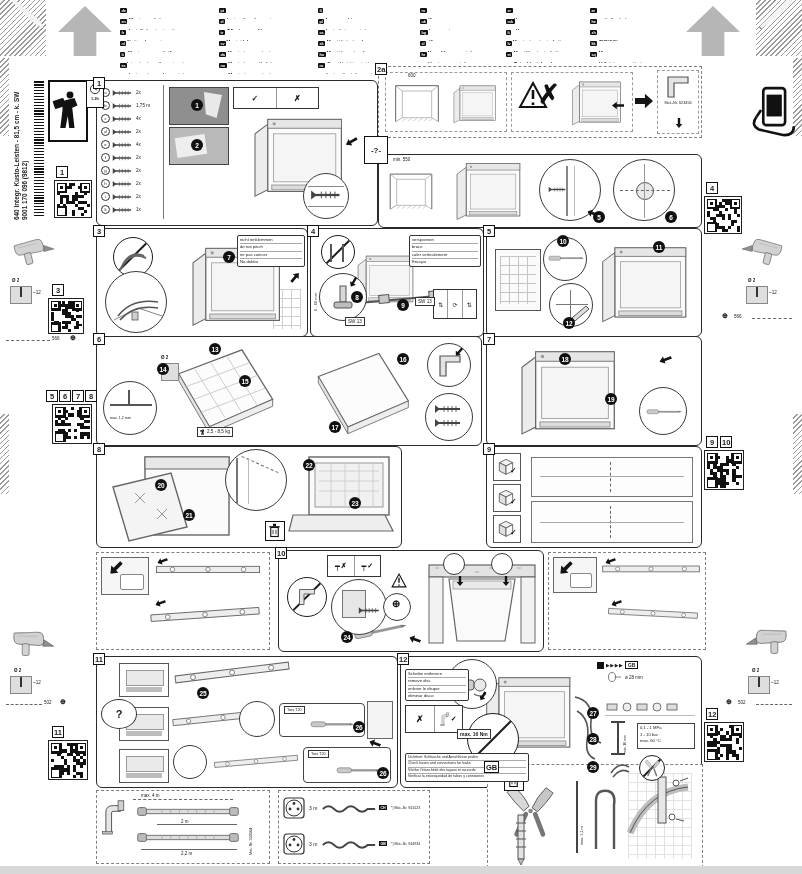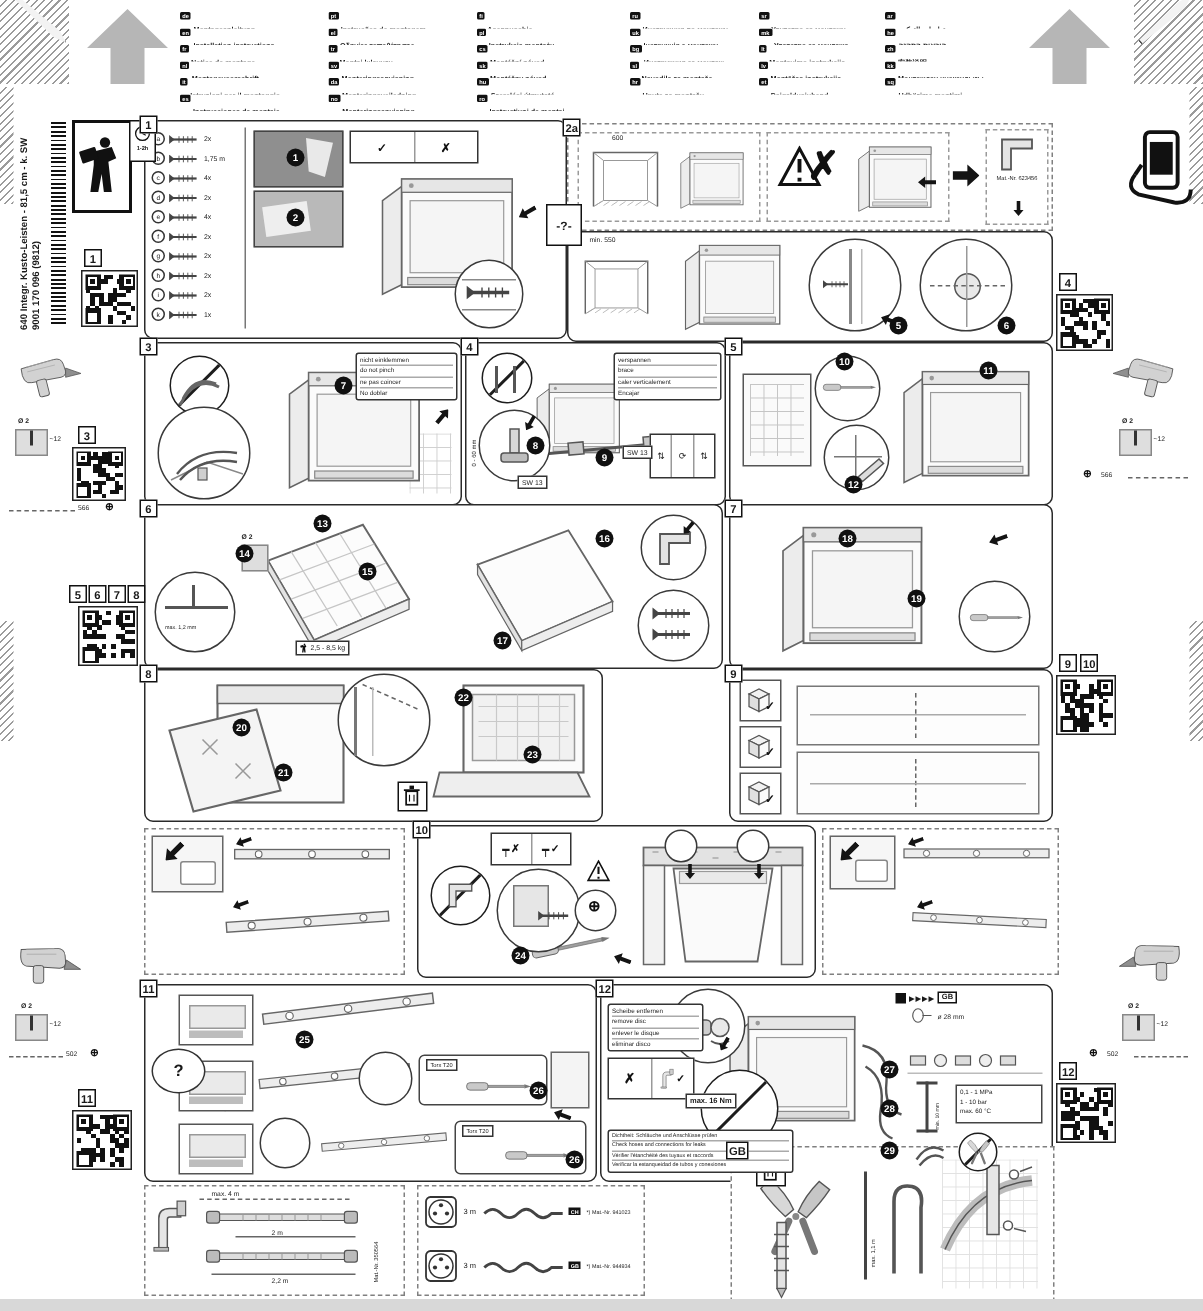--- a/index.html
+++ b/index.html
@@ -743,21 +743,21 @@
     <div class="barr" style="left:248px;top:56px;width:13px;height:9px;transform:rotate(150deg)"></div>
     <div class="mcircle" style="left:206px;top:92px;width:46px;height:46px">
       <svg class="pic" style="left:6px;top:16px;width:34px;height:10px">
           <use href="#s-screw" width="34" height="10"></use>
         </svg>
       <div class="sline" style="left:4px;top:12px;width:36px;height:1px;background:#888"></div>
       <div class="sline" style="left:4px;top:32px;width:36px;height:1px;background:#888"></div>
     </div>
   </div>
 
-  <div class="dashpanel" style="left:378px;top:82px;width:322px;height:70px">
+  <div class="dashpanel" style="left:378px;top:66px;width:322px;height:70px">
     <div class="ptag wide" style="left:-4px;top:-4px">2a</div>
     <div class="dashcell" style="left:6px;top:5px;width:120px;height:58px">
       <svg class="pic" style="left:4px;top:6px;width:54px;height:48px">
           <use href="#s-niche" width="54" height="48"></use>
         </svg>
       <div class="dim" style="left:22px;top:0px">600</div>
       <svg class="pic" style="left:64px;top:6px;width:50px;height:50px">
           <use href="#s-dw" width="50" height="50"></use>
         </svg>
     </div>

